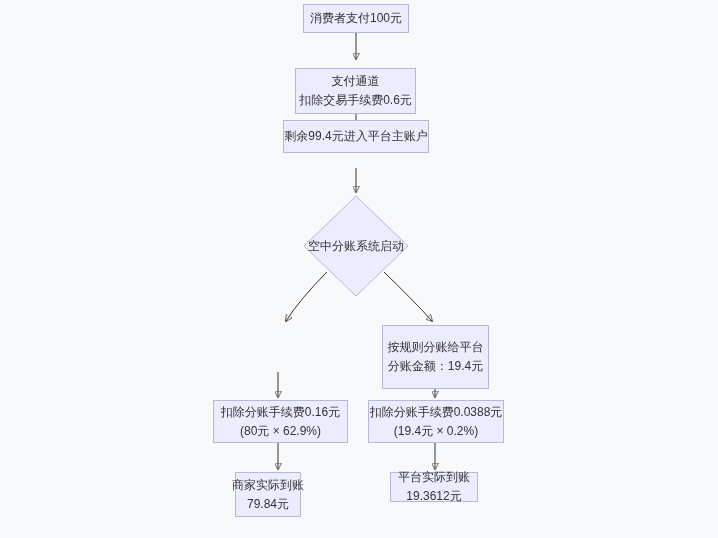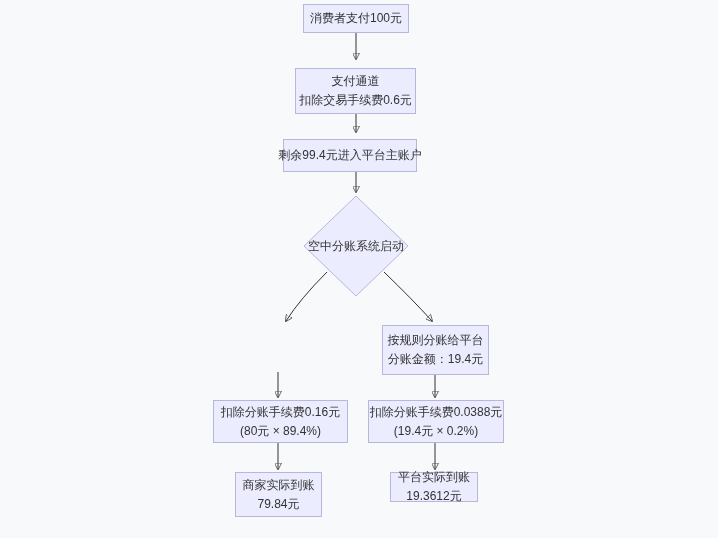--- a/index.html
+++ b/index.html
@@ -90,48 +90,48 @@
 
   <div class="node" style="left:303px;top:4px;width:106px;height:29px">
     <span class="nl">消费者支付100元</span>
   </div>
 
   <div class="node" style="left:295px;top:68px;width:121px;height:46px">
     <span class="nl">支付通道</span>
     <span class="nl">扣除交易手续费0.6元</span>
   </div>
 
-  <div class="node" style="left:283px;top:139px;width:134px;height:33px">
+  <div class="node" style="left:283px;top:120px;width:146px;height:33px">
     <span class="nl">剩余99.4元进入平台主账户</span>
   </div>
 
   <div class="diamond-wrap" style="left:303px;top:195px;width:106px;height:102px">
     <svg width="106" height="102" viewBox="0 0 106 102">
       <polygon points="53,1 105,51 53,101 1,51"></polygon>
     </svg>
     <span class="nl diamond-label">空中分账系统启动</span>
   </div>
 
 
-  <div class="node" style="left:382px;top:325px;width:107px;height:50px">
+  <div class="node" style="left:382px;top:325px;width:107px;height:64px">
     <span class="nl">按规则分账给平台</span>
     <span class="nl">分账金额：19.4元</span>
   </div>
 
   <div class="node" style="left:213px;top:400px;width:135px;height:43px">
     <span class="nl">扣除分账手续费0.16元</span>
-    <span class="nl">(80元 × 89.4%)</span>
+    <span class="nl">(80元 × 62.9%)</span>
   </div>
 
   <div class="node" style="left:368px;top:400px;width:136px;height:43px">
     <span class="nl">扣除分账手续费0.0388元</span>
     <span class="nl">(19.4元 × 0.2%)</span>
   </div>
 
-  <div class="node" style="left:235px;top:472px;width:87px;height:45px">
+  <div class="node" style="left:235px;top:472px;width:66px;height:45px">
     <span class="nl">商家实际到账</span>
     <span class="nl">79.84元</span>
   </div>
 
   <div class="node" style="left:390px;top:472px;width:88px;height:30px">
     <span class="nl">平台实际到账</span>
     <span class="nl">19.3612元</span>
   </div>
 
 </div>

